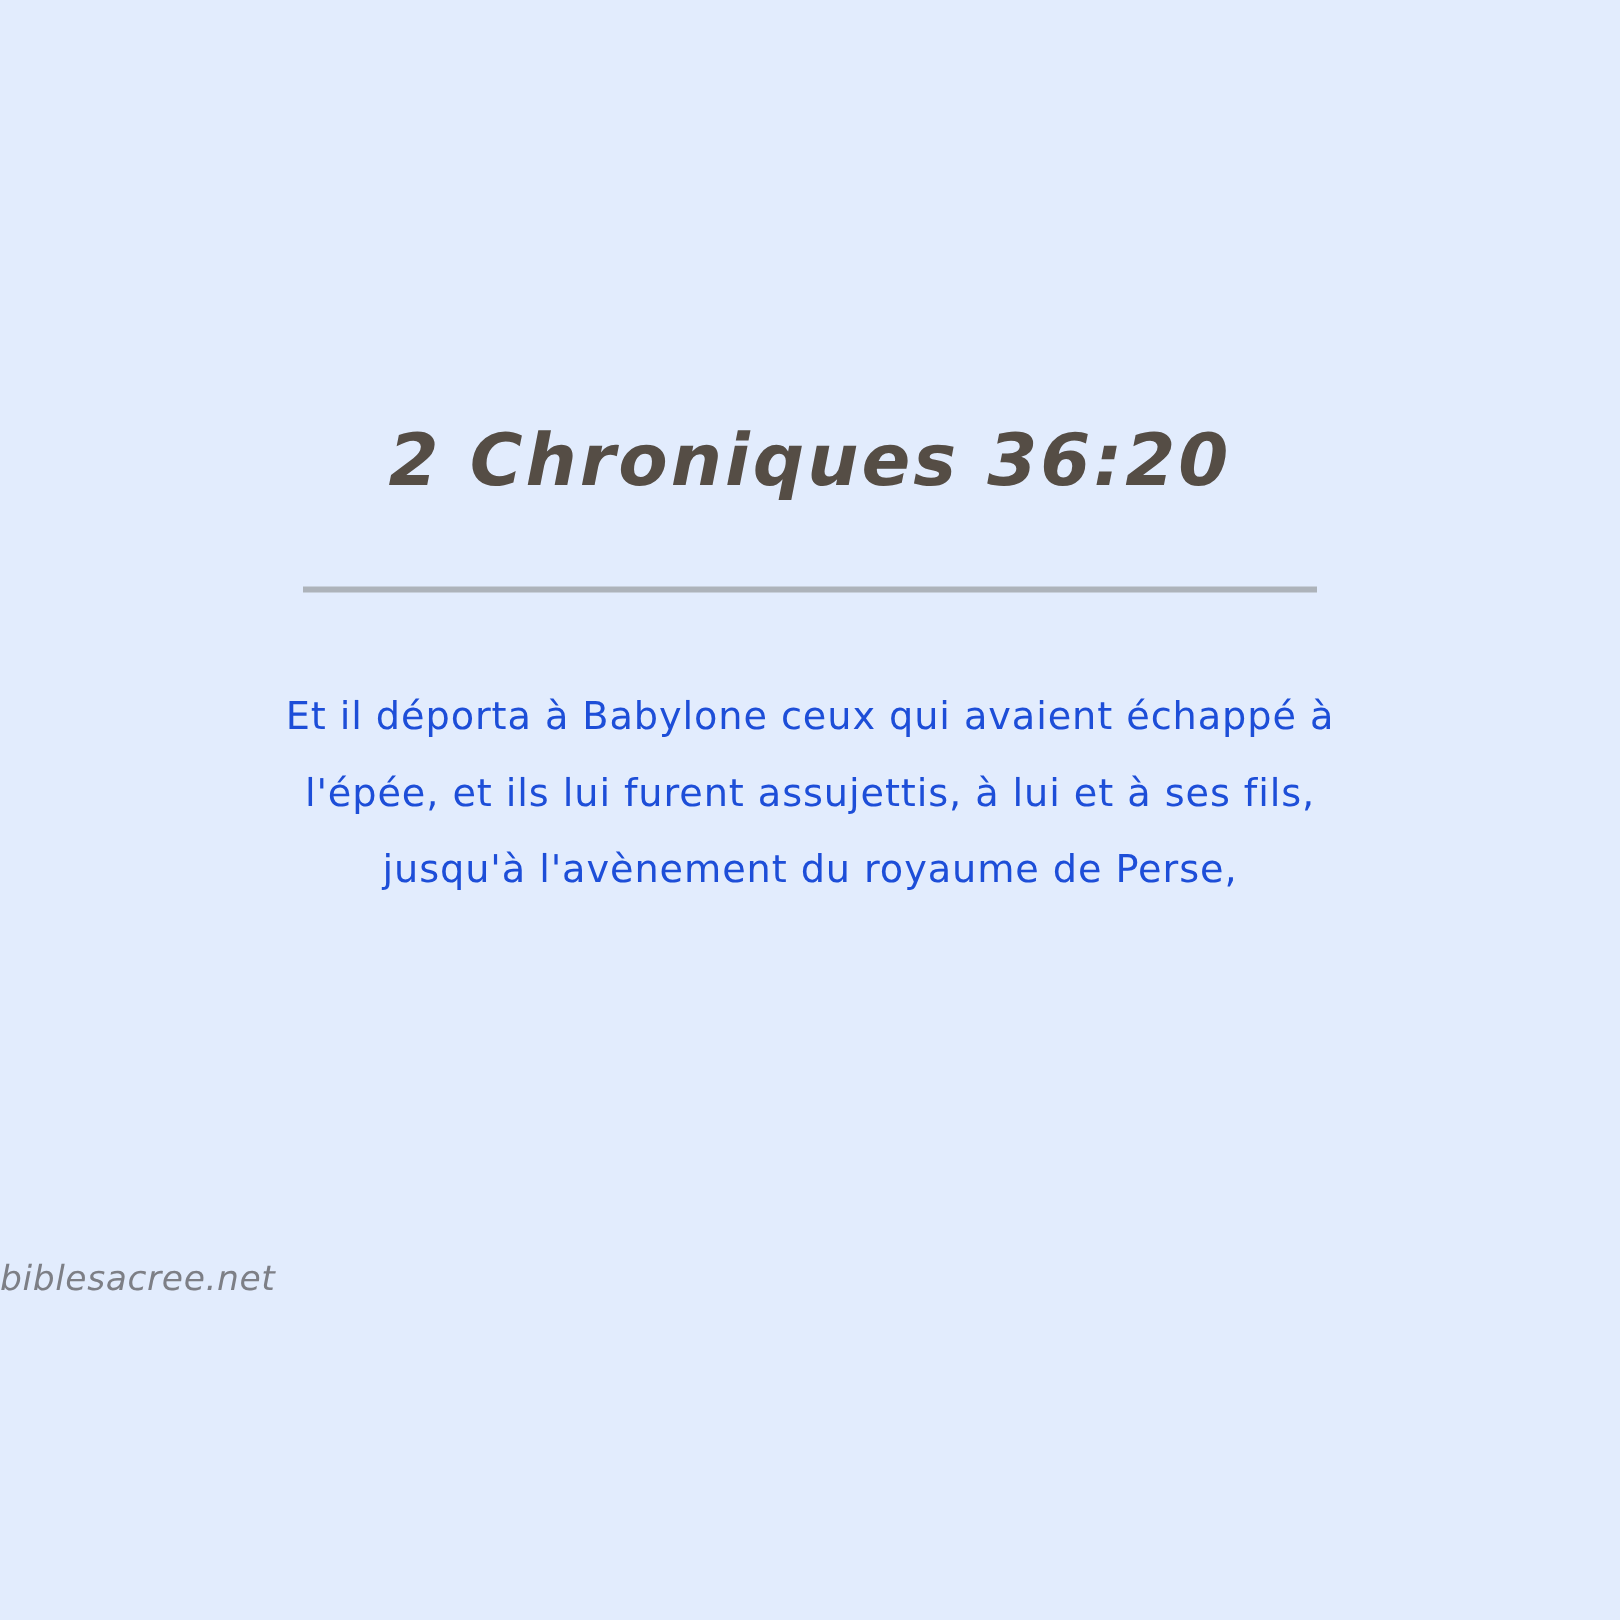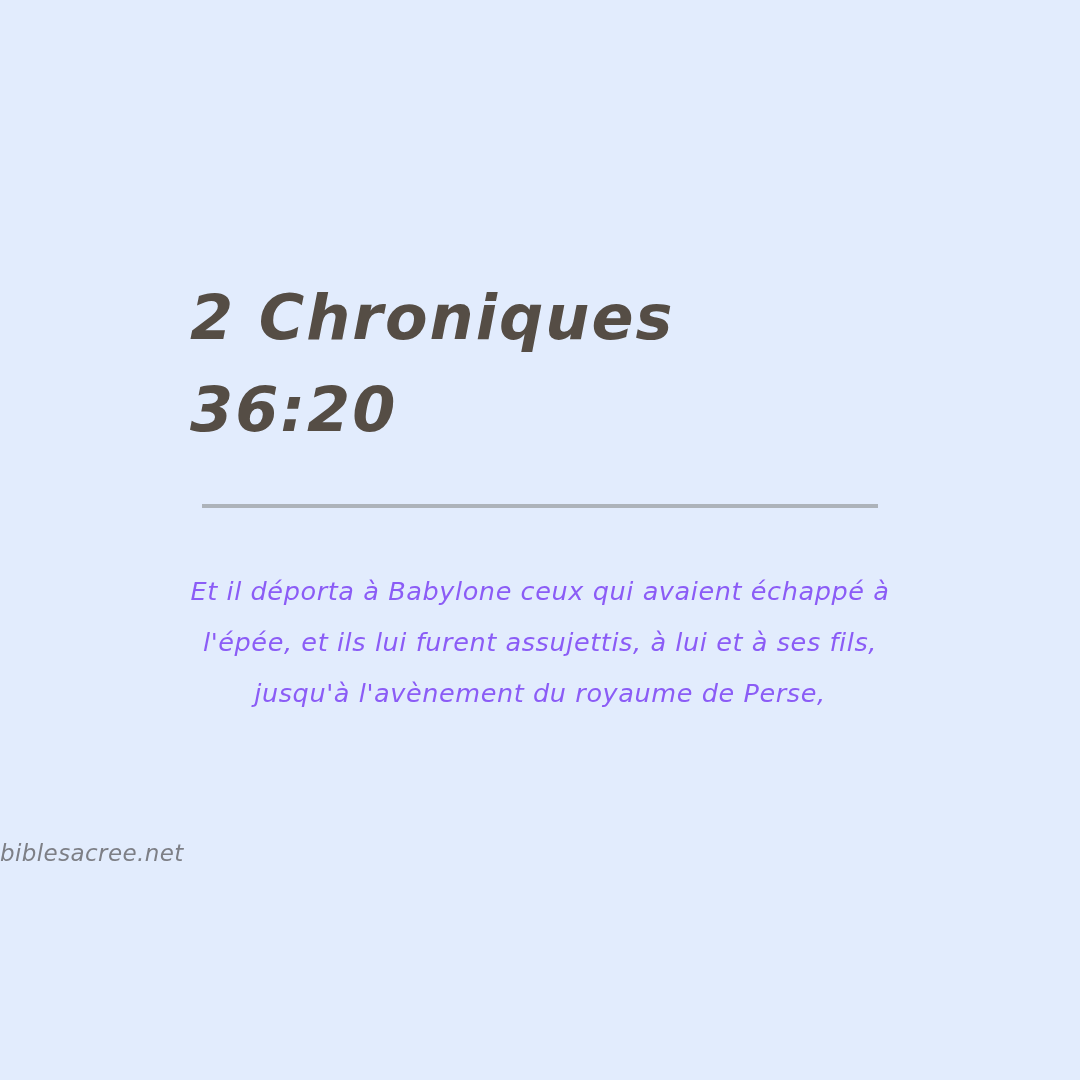--- a/index.html
+++ b/index.html
@@ -18,45 +18,45 @@
     width: 1080px;
     height: 1080px;
     box-sizing: border-box;
     display: flex;
     flex-direction: column;
     align-items: center;
   }
   .reference {
     width: 700px;
     margin-top: 272px;
+    text-align: center;
     font-family: "DejaVu Sans", sans-serif;
     font-style: italic;
     font-weight: bold;
-    font-size: 62px;
+    font-size: 48px;
     line-height: 1.48;
     letter-spacing: 2px;
     color: #554d45;
   }
   .divider {
     width: 676px;
     height: 4px;
     background: #adb3ba;
     margin-top: 48px;
     border: 0;
   }
   .verse {
     width: 700px;
     margin-top: 58px;
     text-align: center;
     font-family: "DejaVu Sans", sans-serif;
-    font-style: italic;
     font-size: 25.5px;
     line-height: 2.0;
     letter-spacing: 0.6px;
-    color: #8b5cf6;
+    color: #1d4ed8;
   }
   .site {
     position: absolute;
     left: 0;
     right: 0;
     top: 840px;
     text-align: left;
     font-family: "DejaVu Sans", sans-serif;
     font-style: italic;
     font-size: 23px;

